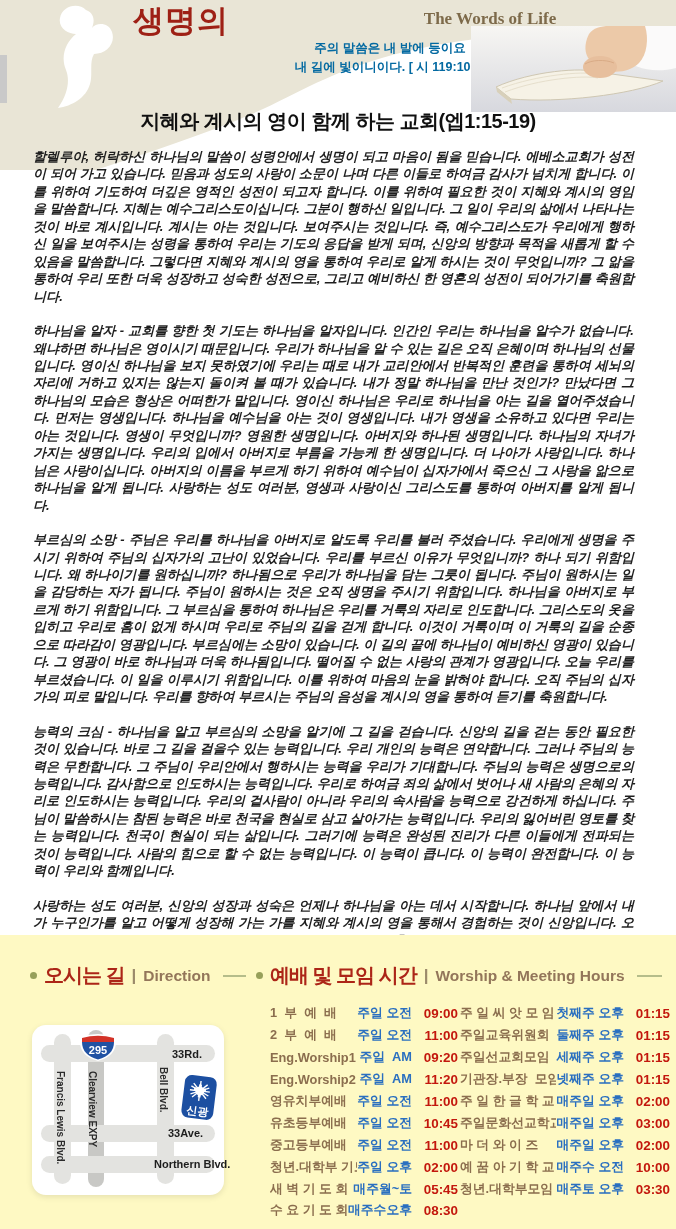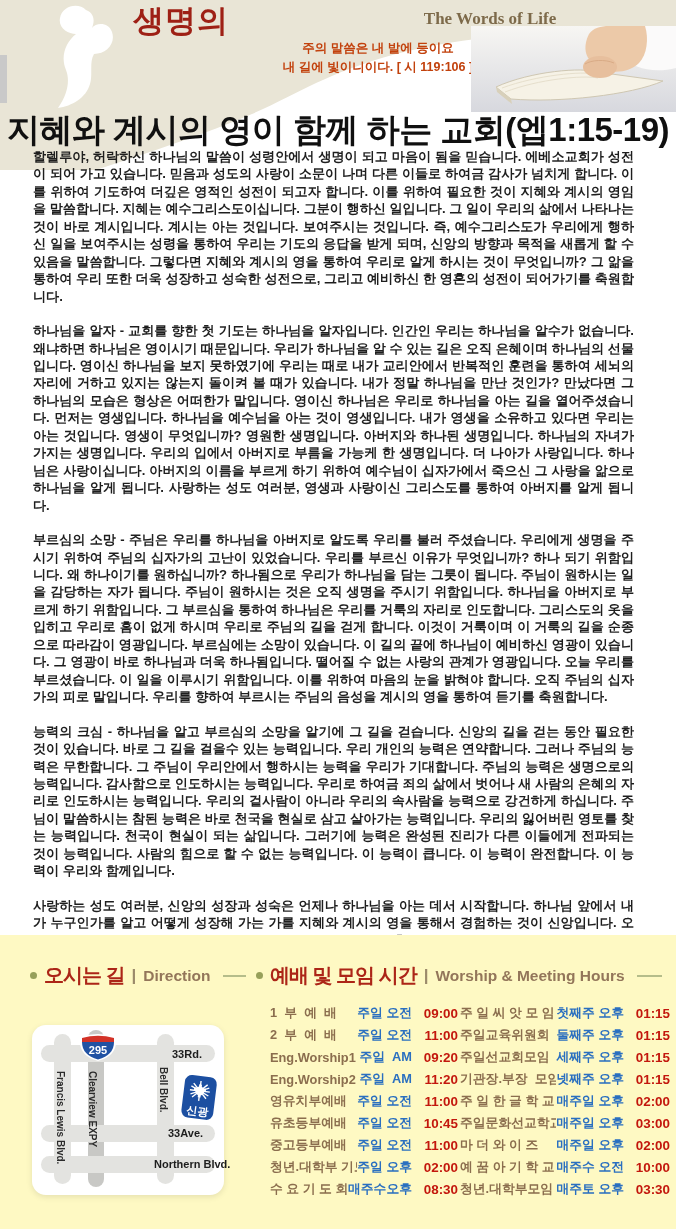--- a/index.html
+++ b/index.html
@@ -7,29 +7,29 @@
         font-family:"Liberation Sans",sans-serif;}
   
   .header-bg{position:absolute;left:0;top:0;}
   .edge-mark{position:absolute;left:0;top:55px;width:7px;height:48px;background:#c9c9c9;}
   .silhouette{position:absolute;left:42px;top:4px;}
   .logo-ko{position:absolute;left:112px;top:4px;width:138px;text-align:center;
            color:#9e2015;font-weight:800;font-size:31px;line-height:1.12;letter-spacing:1px;}
   .logo-ko .l2{letter-spacing:14px;text-indent:14px;}
   .words-of-life{position:absolute;left:380px;top:9px;width:220px;text-align:center;
            font-family:"Liberation Serif",serif;color:#7d6a4a;font-size:17px;font-weight:bold;}
-  .verse{position:absolute;left:268px;top:39px;width:220px;text-align:center;
-           color:#c2410c;font-weight:bold;font-size:12.5px;line-height:1.5;}
+  .verse{position:absolute;left:280px;top:39px;width:220px;text-align:center;
+           color:#0369a1;font-weight:bold;font-size:12.5px;line-height:1.5;}
   .photo{position:absolute;right:0;top:26px;width:205px;height:86px;}
   
   .main-title{position:absolute;top:108px;left:0;width:100%;margin:0;text-align:center;
-           font-size:33px;font-weight:800;color:#101010;letter-spacing:-0.5px;}
+           font-size:20px;font-weight:800;color:#101010;letter-spacing:-0.5px;}
   .body-text{position:absolute;top:148px;left:33px;width:617px;color:#1e1e1e;
            font-size:13.1px;line-height:17.45px;text-align:justify;font-weight:600;}
-  .body-text p{margin:0 16px 17px 0;}
+  .body-text p{margin:0 16px 17px 0;font-style:italic;}
   
   .bottom{position:absolute;left:0;top:935px;width:676px;height:294px;background:#fef9c3;}
   .sec-head{position:absolute;display:flex;align-items:center;gap:7px;}
   .dir-head{left:30px;top:27px;width:216px;}
   .wor-head{left:256px;top:27px;width:406px;}
   .bullet{width:7px;height:7px;border-radius:50%;background:#97a05a;flex:0 0 auto;}
   .sec-ko{color:#ac2517;font-size:20px;font-weight:800;letter-spacing:-1px;white-space:nowrap;}
   .sec-divider{color:#9b8a6a;font-size:17px;font-weight:bold;}
   .sec-en{color:#93765a;font-size:15.5px;font-weight:bold;white-space:nowrap;}
   .sec-rule{flex:1;height:2px;background:#b5bd8a;margin-left:5px;}
@@ -207,20 +207,25 @@
           <span class="sname">중고등부예배</span>
           <span class="sday">주일 오전</span>
           <span class="stime">11:00</span>
         </div>
       <div class="srow">
           <span class="sname">청년.대학부 기도회</span>
           <span class="sday">주일 오후</span>
           <span class="stime">02:00</span>
         </div>
       <div class="srow">
+          <span class="sname">새 벽 기 도 회</span>
+          <span class="sday">매주월~토</span>
+          <span class="stime">05:45</span>
+        </div>
+      <div class="srow">
           <span class="sname">수 요 기 도 회</span>
           <span class="sday">매주수오후</span>
           <span class="stime">08:30</span>
         </div>
     </div>
 
     <div class="sched sched-right">
       <div class="srow">
           <span class="sname">주 일 씨 앗 모 임</span>
           <span class="sday">첫째주 오후</span>

